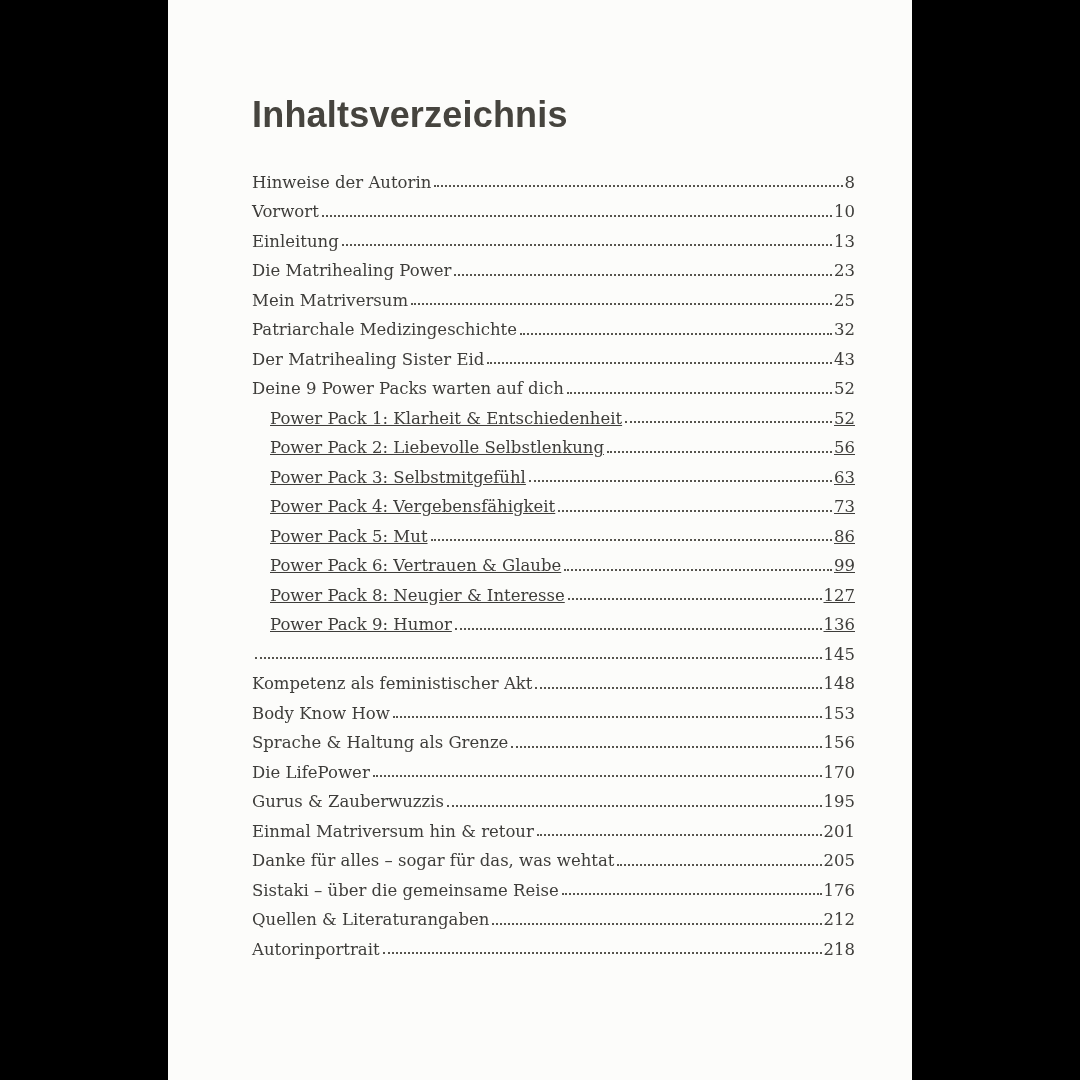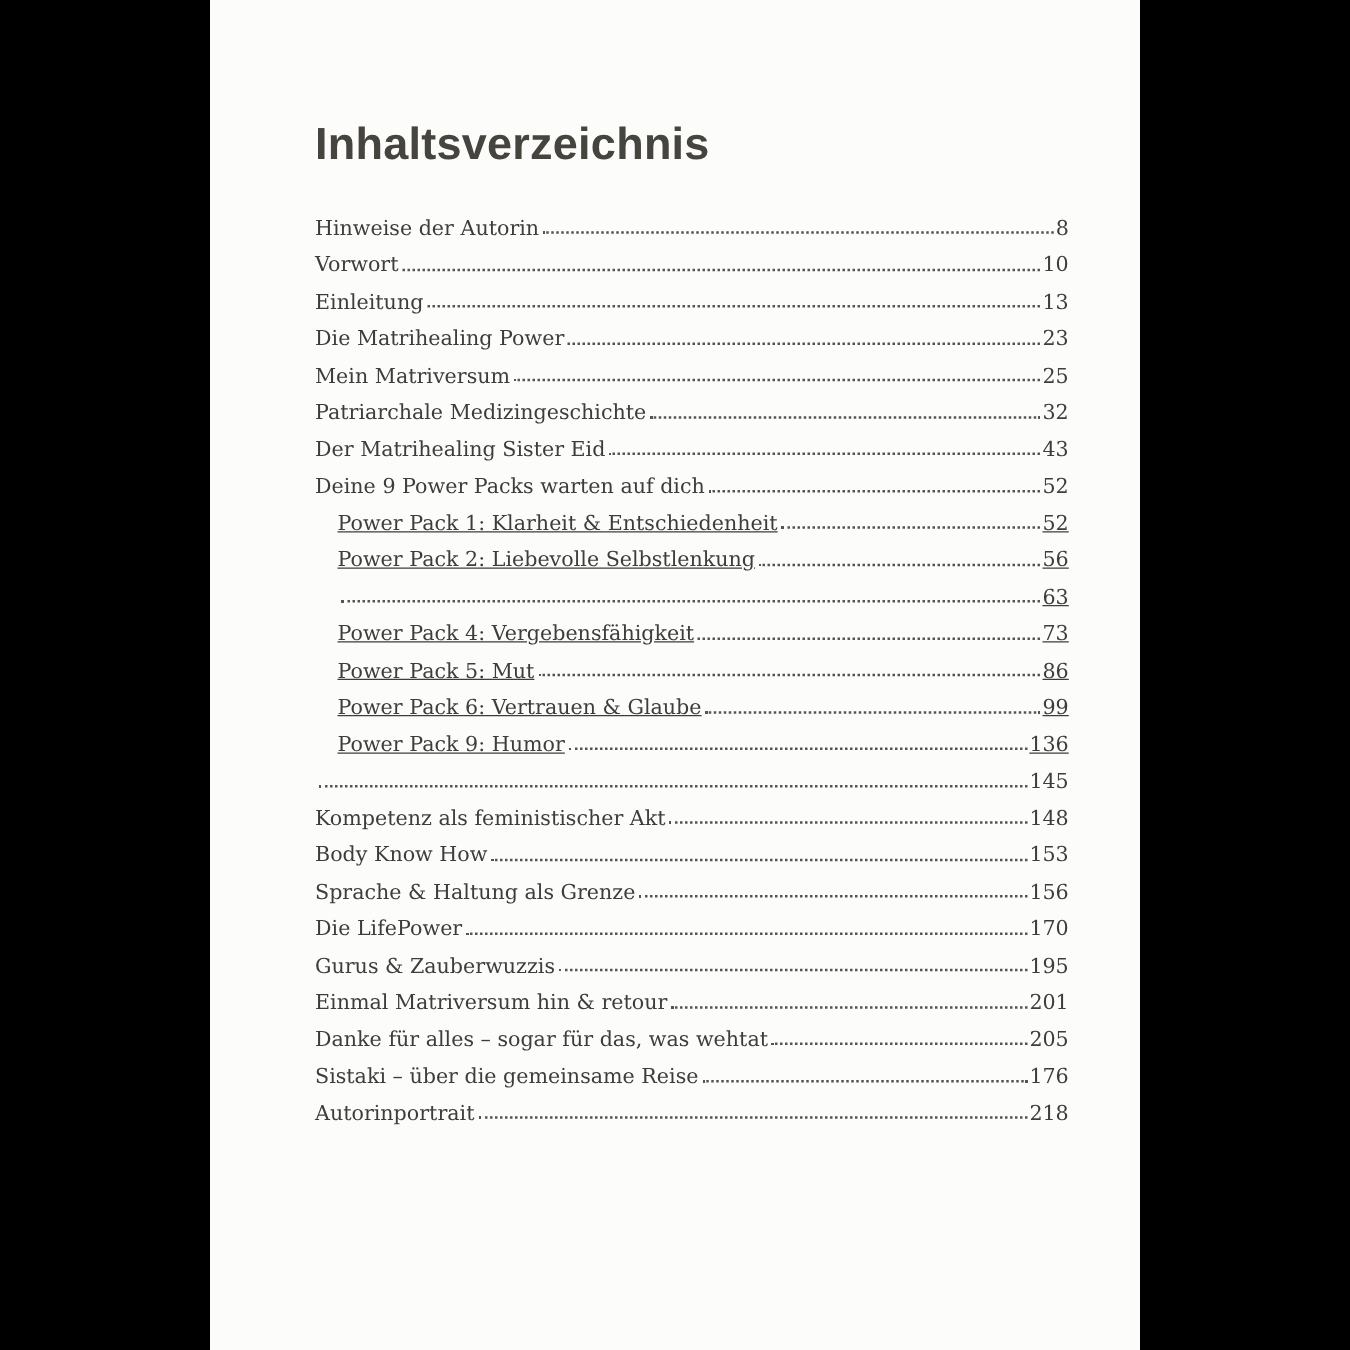--- a/index.html
+++ b/index.html
@@ -121,39 +121,45 @@
             <span class="toc-label">Power Pack 1: Klarheit &amp; Entschiedenheit</span>
             <span class="toc-leader" style="border-bottom-color: rgb(86, 84, 78);"></span>
             <span class="toc-page">52</span>
           </div>
           <div class="toc-row indent">
             <span class="toc-label">Power Pack 2: Liebevolle Selbstlenkung</span>
             <span class="toc-leader" style="border-bottom-color: rgb(86, 84, 78);"></span>
             <span class="toc-page">56</span>
           </div>
           <div class="toc-row indent">
+            <span class="toc-label">Power Pack 3: Selbstmitgefühl</span>
             <span class="toc-leader" style="border-bottom-color: rgb(86, 84, 78);"></span>
             <span class="toc-page">63</span>
           </div>
           <div class="toc-row indent">
             <span class="toc-label">Power Pack 4: Vergebensfähigkeit</span>
             <span class="toc-leader" style="border-bottom-color: rgb(86, 84, 78);"></span>
             <span class="toc-page">73</span>
           </div>
           <div class="toc-row indent">
             <span class="toc-label">Power Pack 5: Mut</span>
             <span class="toc-leader" style="border-bottom-color: rgb(86, 84, 78);"></span>
             <span class="toc-page">86</span>
           </div>
           <div class="toc-row indent">
             <span class="toc-label">Power Pack 6: Vertrauen &amp; Glaube</span>
             <span class="toc-leader" style="border-bottom-color: rgb(86, 84, 78);"></span>
             <span class="toc-page">99</span>
           </div>
           <div class="toc-row indent">
+            <span class="toc-label">Power Pack 8: Neugier &amp; Interesse</span>
+            <span class="toc-leader" style="border-bottom-color: rgb(86, 84, 78);"></span>
+            <span class="toc-page">127</span>
+          </div>
+          <div class="toc-row indent">
             <span class="toc-label">Power Pack 9: Humor</span>
             <span class="toc-leader" style="border-bottom-color: rgb(86, 84, 78);"></span>
             <span class="toc-page">136</span>
           </div>
           <div class="toc-row">
             <span class="toc-leader" style="border-bottom-color: rgb(86, 84, 78);"></span>
             <span class="toc-page">145</span>
           </div>
           <div class="toc-row">
             <span class="toc-label">Kompetenz als feministischer Akt</span>
@@ -187,20 +193,25 @@
           </div>
           <div class="toc-row">
             <span class="toc-label">Danke für alles – sogar für das, was wehtat</span>
             <span class="toc-leader" style="border-bottom-color: rgb(86, 84, 78);"></span>
             <span class="toc-page">205</span>
           </div>
           <div class="toc-row">
             <span class="toc-label">Sistaki – über die gemeinsame Reise</span>
             <span class="toc-leader" style="border-bottom-color: rgb(86, 84, 78);"></span>
             <span class="toc-page">176</span>
+          </div>
+          <div class="toc-row">
+            <span class="toc-label">Quellen &amp; Literaturangaben</span>
+            <span class="toc-leader" style="border-bottom-color: rgb(86, 84, 78);"></span>
+            <span class="toc-page">212</span>
           </div>
           <div class="toc-row">
             <span class="toc-label">Autorinportrait</span>
             <span class="toc-leader" style="border-bottom-color: rgb(86, 84, 78);"></span>
             <span class="toc-page">218</span>
           </div>
         </div>
     </div>
   </div>
 </div>

